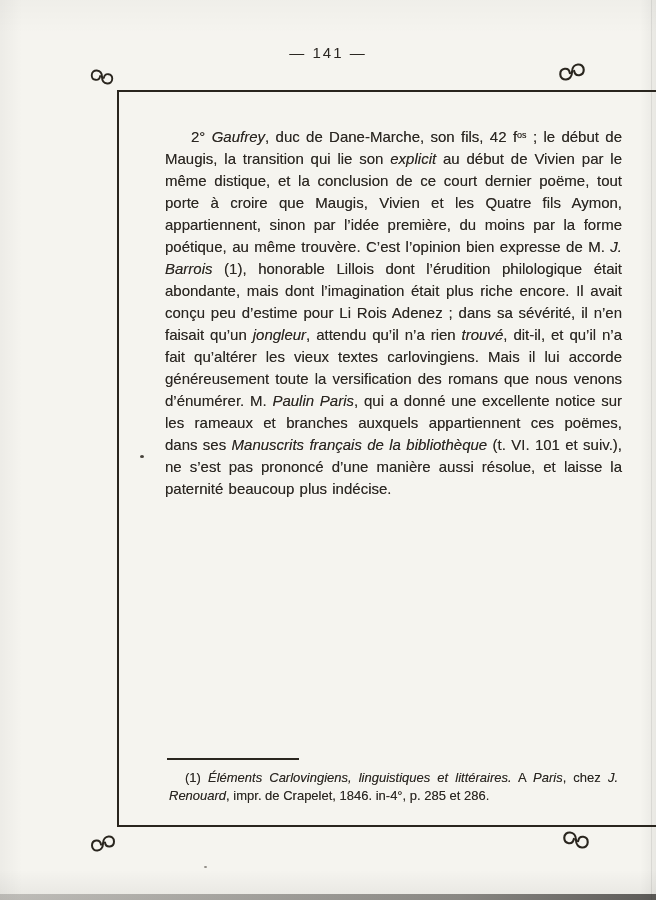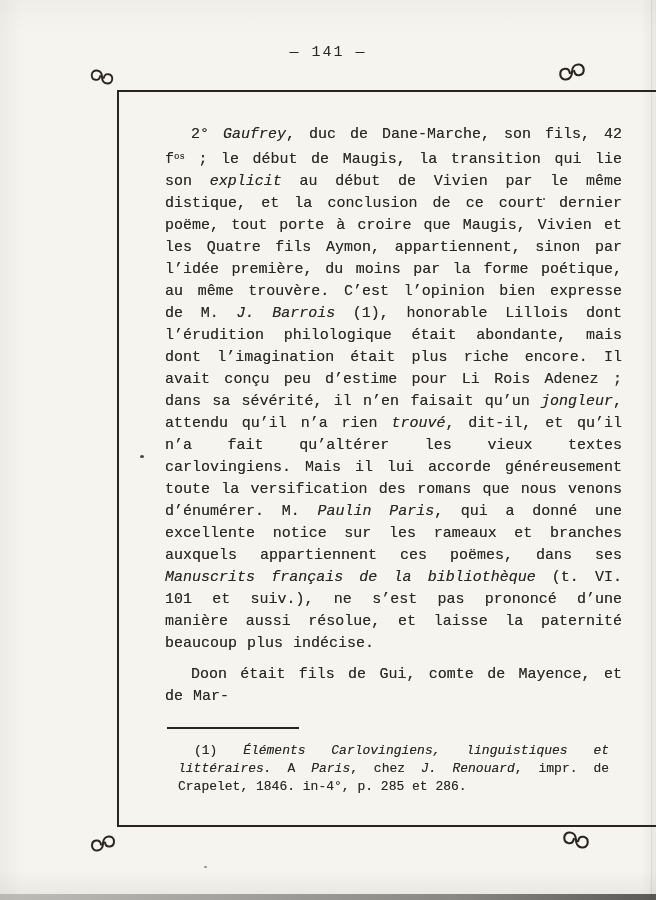--- a/index.html
+++ b/index.html
@@ -2,21 +2,21 @@
 <html><head>
 <meta charset="utf-8">
 <style>
   html,body{margin:0;padding:0;background:#e9e8e4;}
   .scan{
     position:relative;
     width:656px;height:900px;
     margin:0 auto;
     overflow:hidden;
     color:#2b2722;
-    font-family:Liberation Mono, monospace;
+    font-family:Liberation Sans, sans-serif;
     background:
       linear-gradient(to bottom, rgba(0,0,0,0.025), rgba(0,0,0,0) 34px),
       linear-gradient(to right, rgba(0,0,0,0.035), rgba(0,0,0,0) 22px),
       linear-gradient(to left, rgba(0,0,0,0.05), rgba(0,0,0,0) 16px),
       linear-gradient(to top, rgba(0,0,0,0.06), rgba(0,0,0,0) 30px),
       #f5f4ef;
   }
   .scan::before{
     content:"";position:absolute;right:4px;top:0;height:100%;width:1px;
     background:rgba(0,0,0,.08);
@@ -48,21 +48,21 @@
     word-spacing:1px;
     text-shadow:0 0 .3px rgba(43,39,34,.55);
   }
   .para + .para{margin-top:9px;}
   .para sup{font-size:9px;vertical-align:4px;letter-spacing:0;}
   .footnote-area{margin-top:auto;}
   .footnote-rule{
     width:132px;height:2px;background:#2a261f;margin:0 0 9px 2px;
   }
   .footnote{
-    margin:13px;font-size:13px;line-height:18px;
+    margin:4px;font-size:13px;line-height:18px;
     text-align:justify;text-indent:16px;
     text-shadow:0 0 .3px rgba(43,39,34,.5);
   }
   .ornament{position:absolute;color:#29251e;}
   .ornament svg{display:block;}
   .orn-tr{transform:scaleX(-1);}
   .orn-bl{transform:scaleY(-1);}
   .orn-br{transform:scale(-1,-1);}
   .speck{position:absolute;background:#47423b;border-radius:50%;}
   .speck-1{left:140px;top:455px;width:4px;height:3px;}
@@ -98,21 +98,20 @@
     <svg width="32" height="28" viewBox="0 0 30 26" fill="none" stroke="currentColor" stroke-width="2" stroke-linecap="round">
       <path d="M15 13 C 15 4, 4 4, 4 11 C 4 17, 12 18, 13 12"></path>
       <path d="M15 13 C 15 22, 26 22, 26 15 C 26 9, 18 8, 17 14"></path>
     </svg>
   </span>
 
   <div class="frame">
     <div class="text-block">
 
       <p class="para"><span>2° </span><span style="font-style: italic;">Gaufrey</span><span>, duc de Dane-Marche, son fils, 42 f</span><sup>os</sup><span> ; le début de Maugis, la transition qui lie son </span><span style="font-style: italic;">explicit</span><span> au début de Vivien par le même distique, et la conclusion de ce court dernier poëme, tout porte à croire que Maugis, Vivien et les Quatre fils Aymon, appartiennent, sinon par l’idée première, du moins par la forme poétique, au même trouvère. C’est l’opinion bien expresse de M. </span><span style="font-style: italic;">J. Barrois</span><span> (1), honorable Lillois dont l’érudition philologique était abondante, mais dont l’imagination était plus riche encore. Il avait conçu peu d’estime pour Li Rois Adenez ; dans sa sévérité, il n’en faisait qu’un </span><span style="font-style: italic;">jongleur</span><span>, attendu qu’il n’a rien </span><span style="font-style: italic;">trouvé</span><span>, dit-il, et qu’il n’a fait qu’altérer les vieux textes carlovingiens. Mais il lui accorde généreusement toute la versification des romans que nous venons d’énumérer. M. </span><span style="font-style: italic;">Paulin Paris</span><span>, qui a donné une excellente notice sur les rameaux et branches auxquels appartiennent ces poëmes, dans ses </span><span style="font-style: italic;">Manuscrits français de la bibliothèque</span><span> (t. VI. 101 et suiv.), ne s’est pas prononcé d’une manière aussi résolue, et laisse la paternité beaucoup plus indécise.</span></p>
-      <p class="para"><span>Doon était fils de Gui, comte de Mayence, et de Mar-</span></p>
 
       <div class="footnote-area">
         <div class="footnote-rule"></div>
         <p class="footnote"><span>(1) </span><span style="font-style: italic;">Éléments Carlovingiens, linguistiques et littéraires.</span><span> A </span><span style="font-style: italic;">Paris</span><span>, chez </span><span style="font-style: italic;">J. Renouard</span><span>, impr. de Crapelet, 1846. in-4°, p. 285 et 286.</span></p>
       </div>
 
     </div>
   </div>
 
   <span class="speck speck-1"></span>

